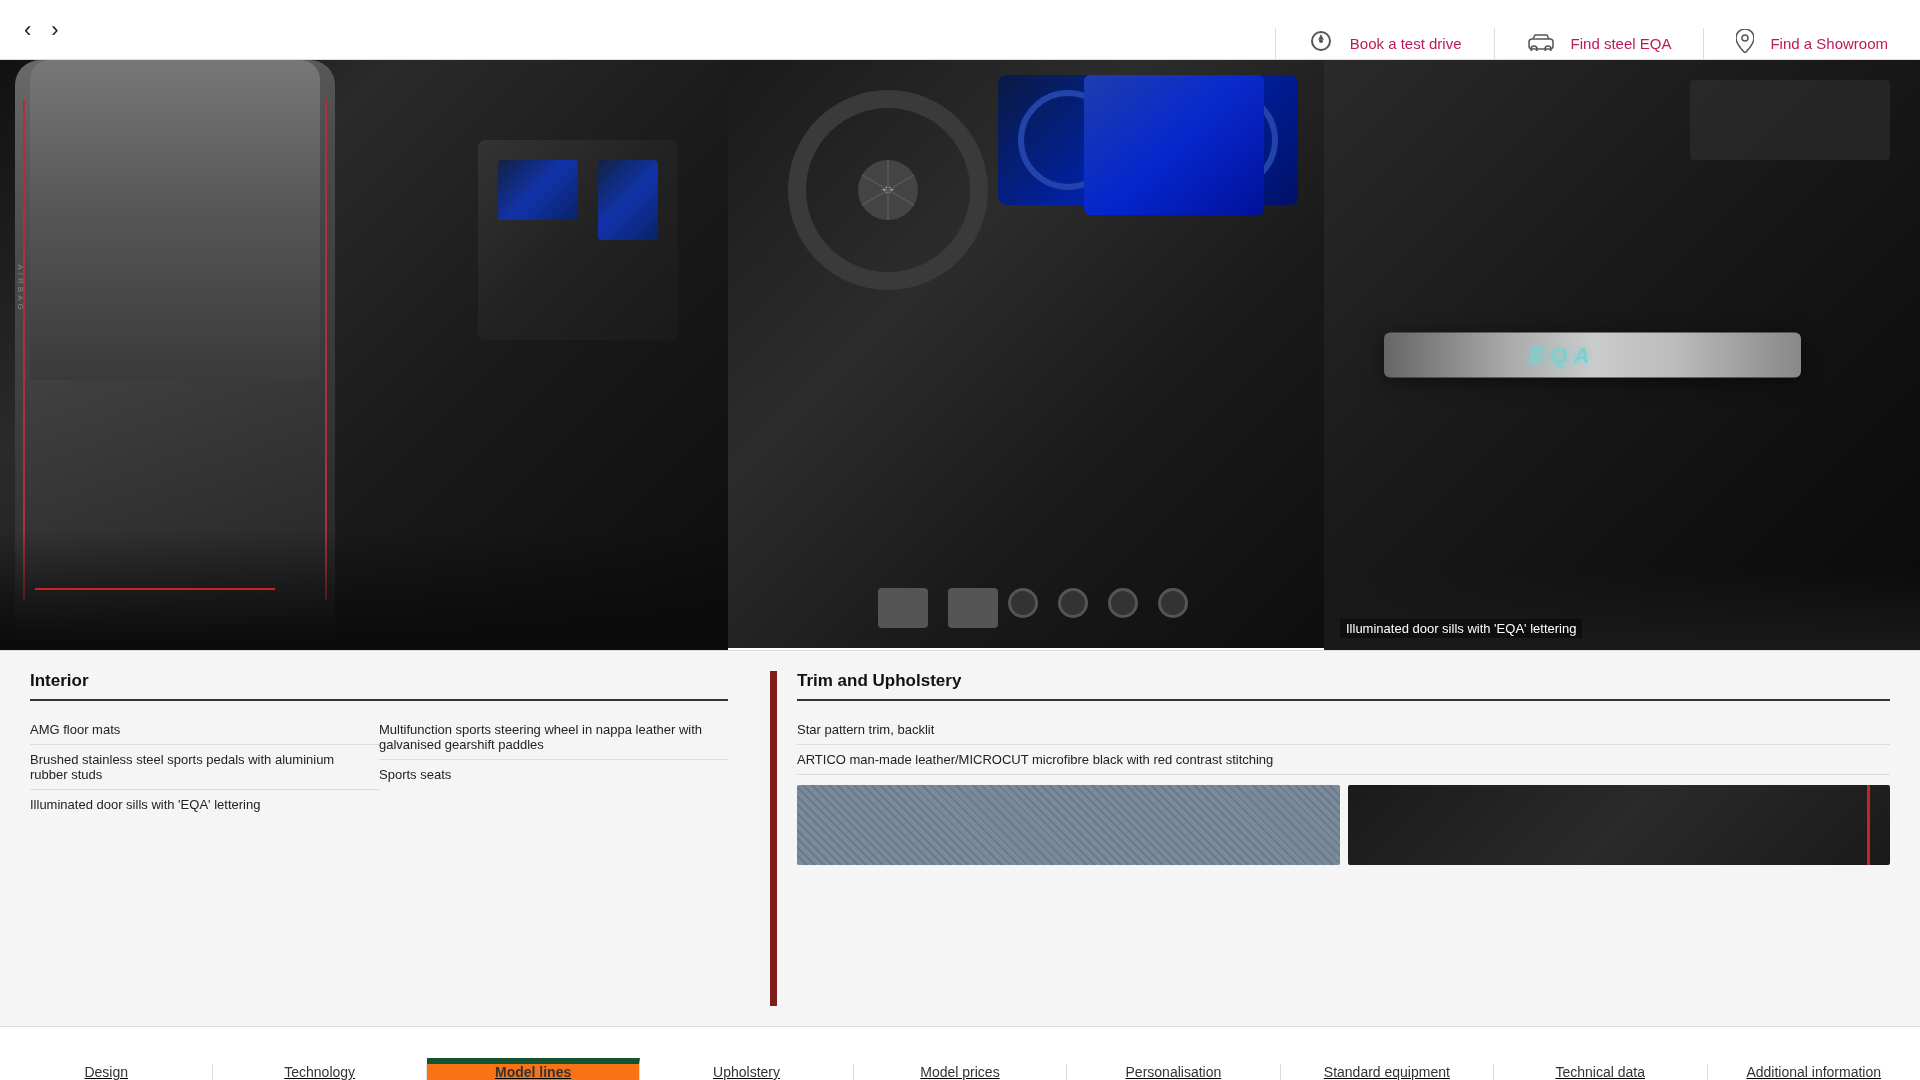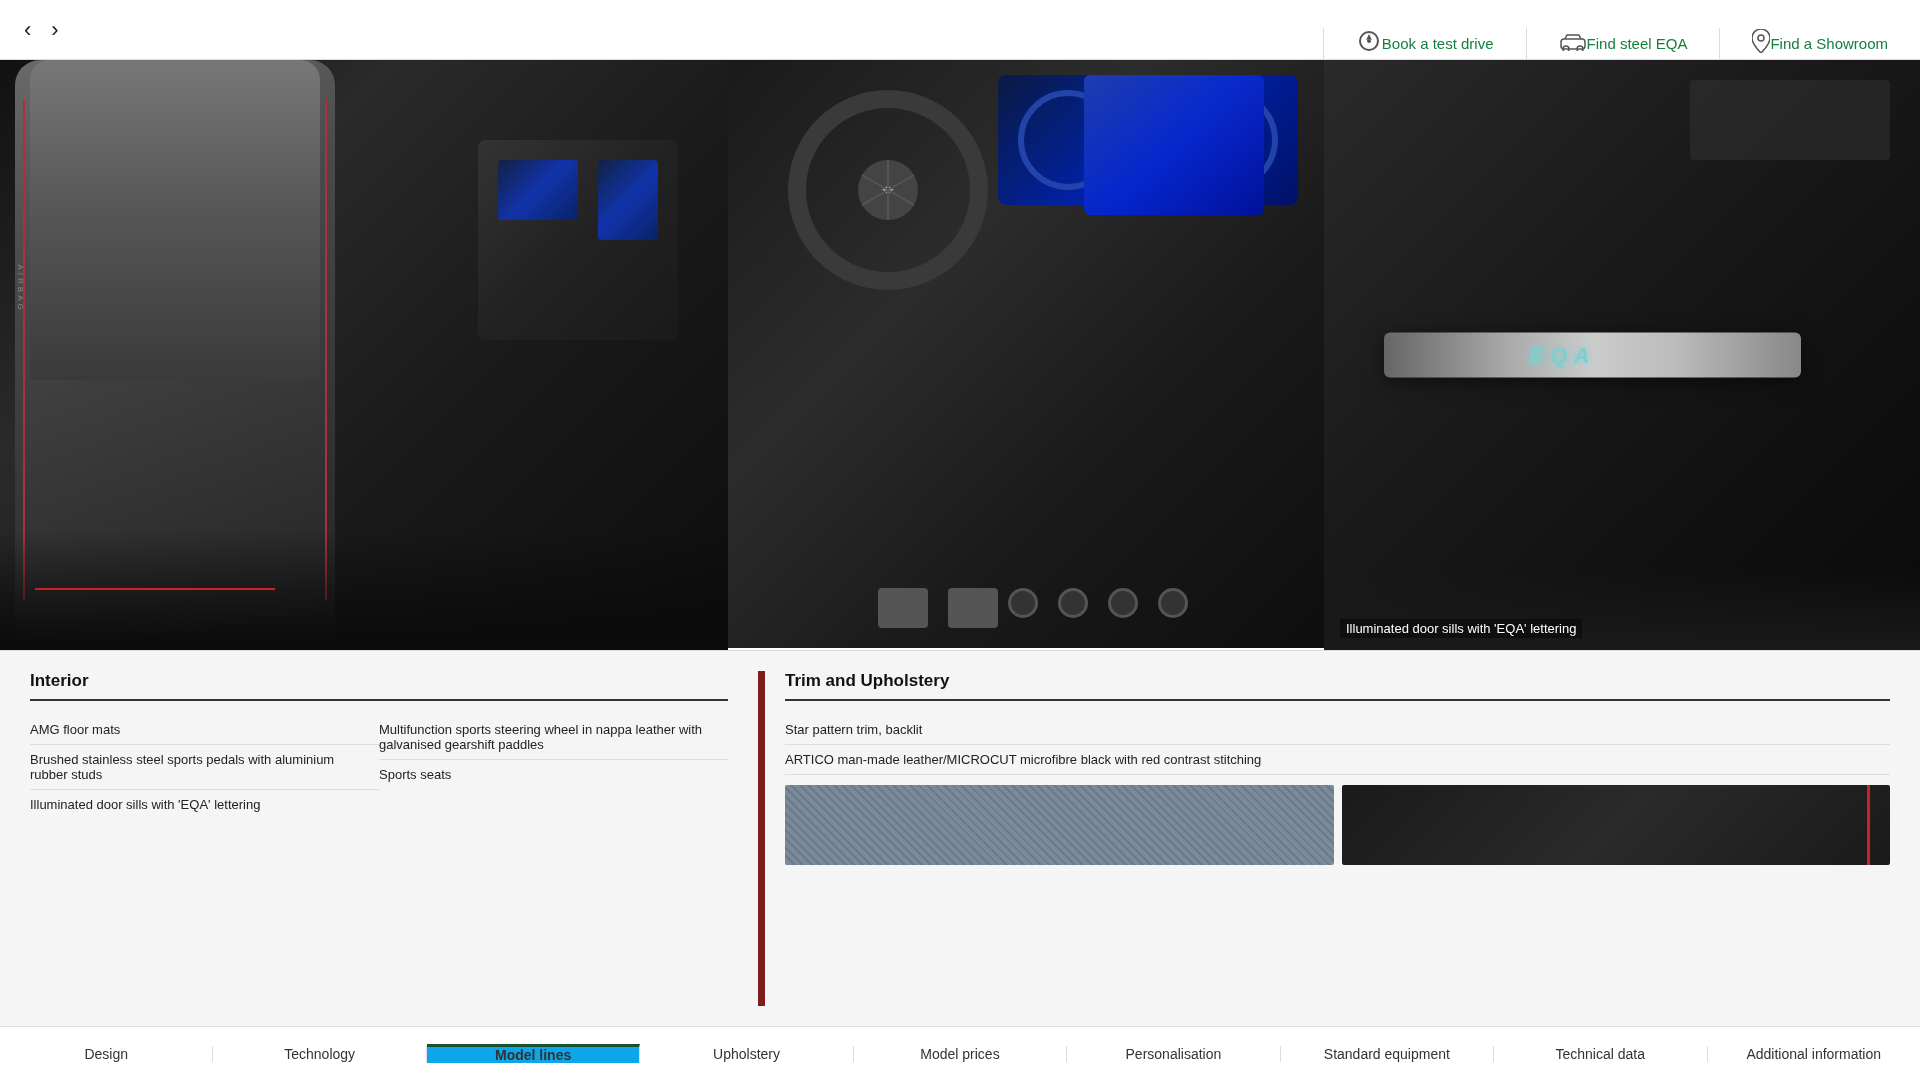--- a/index.html
+++ b/index.html
@@ -33,26 +33,26 @@
     }
     .header-actions {
       display: flex;
       align-items: stretch;
       height: 100%;
       margin-left: auto;
     }
     .header-action-btn {
       display: flex;
       align-items: center;
-      gap: 0;
+      gap: 16px;
       padding: 0 32px;
       border-left: 1px solid #ddd;
       cursor: pointer;
       font-size: 15px;
-      color: #15803d;
+      color: #be185d;
       text-decoration: none;
       white-space: nowrap;
       margin-top: 28px;
     }
     .action-icon {
       font-size: 22px;
       color: #555;
     }
 
     
@@ -104,21 +104,21 @@
       background: rgba(0,0,0,0.4);
       padding: 2px 6px;
     }
 
     
     .info-section {
       display: flex;
       background: #f5f5f5;
       padding: 20px 30px;
       flex: 1;
-      gap: 0;
+      gap: 12px;
       border-top: 1px solid #ddd;
     }
     .info-left {
       width: 728px;
       flex-shrink: 0;
       padding-right: 30px;
     }
     .info-right {
       flex: 1;
       padding-left: 20px;
@@ -192,40 +192,41 @@
     }
 
     
     .bottom-nav {
       position: fixed;
       bottom: 0; left: 0; right: 0;
       height: 54px;
       background: #fff;
       border-top: 1px solid #ddd;
       display: flex;
-      align-items: center;
+      align-items: flex-end;
+      text-decoration: underline;
     }
     .bottom-nav-item {
       flex: 1;
       display: flex;
       align-items: center;
       justify-content: center;
       font-size: 14px;
       color: #333;
       cursor: pointer;
       border-right: 1px solid #ddd;
       padding: 0 8px;
       text-align: center;
       transition: background 0.15s;
     }
     .bottom-nav-item:last-child { border-right: none; }
     .bottom-nav-item.active {
-      background: #0ea5e9;
+      background: #f97316;
       font-weight: bold;
-      border-top: 3px solid #14532d;
+      border-top: 6px solid #14532d;
     }
   </style>
 </head>
 <body>
 
 <header class="header">
   <div class="header-nav-arrows">
     <button class="nav-arrow">‹</button>
     <button class="nav-arrow">›</button>
   </div>

